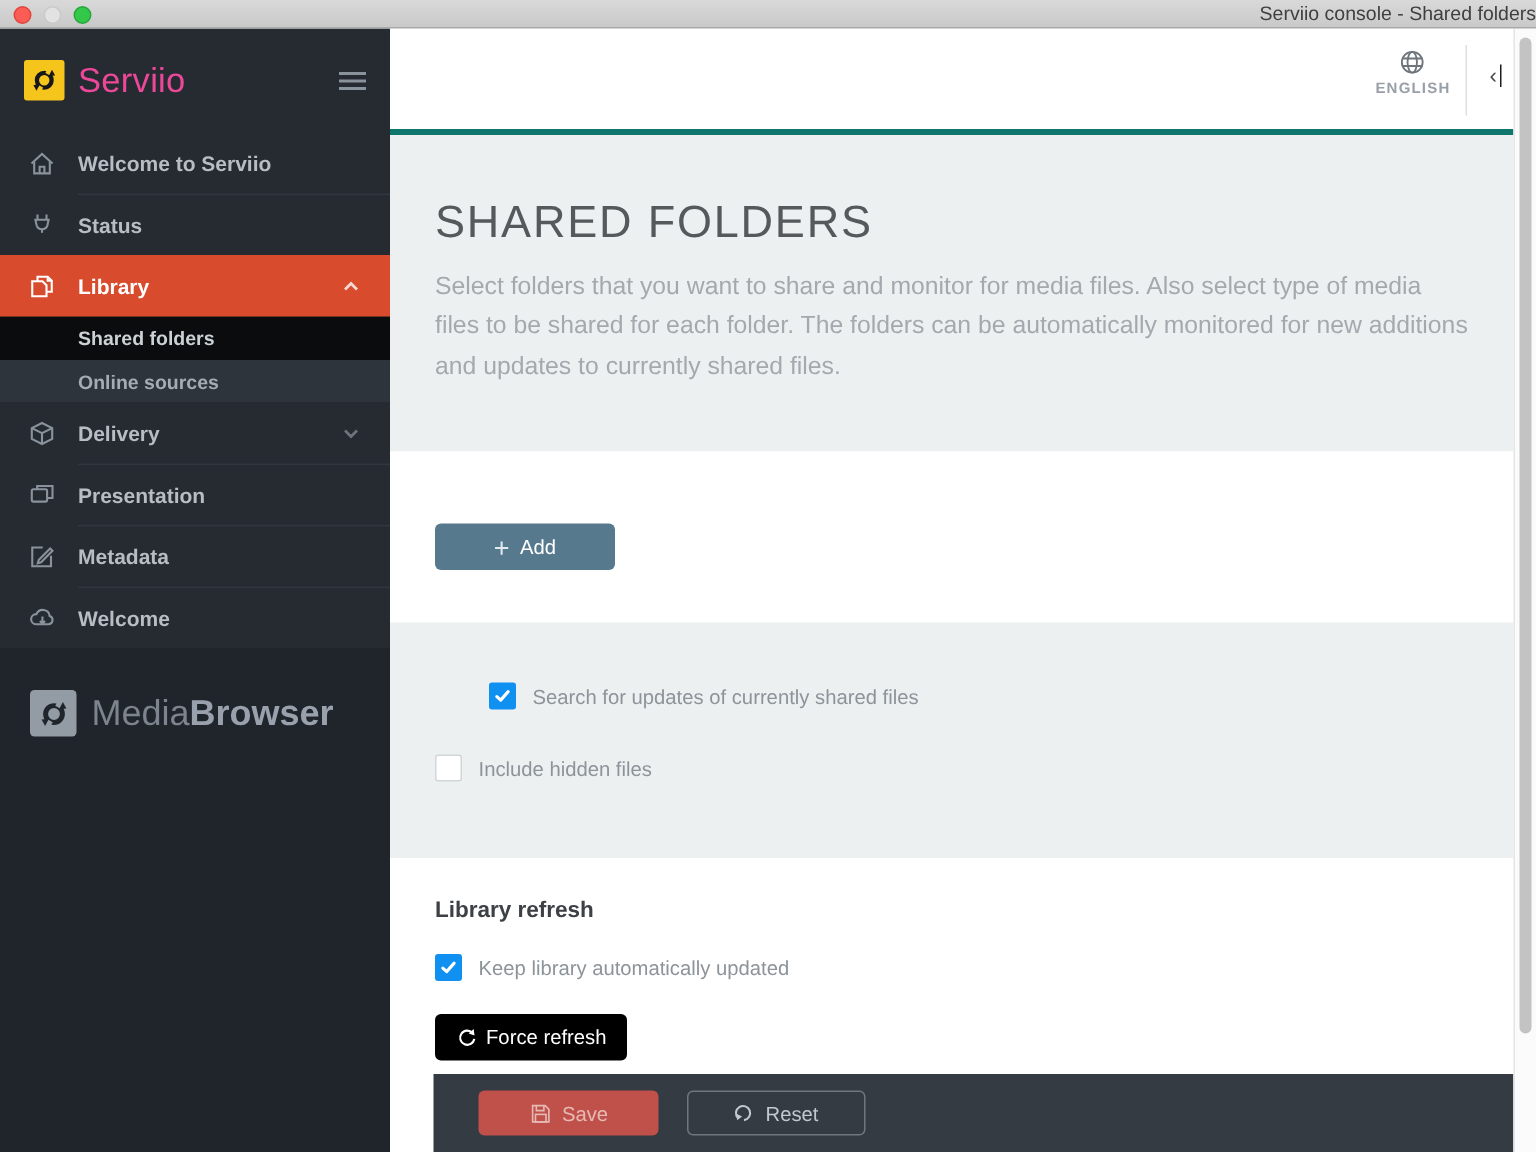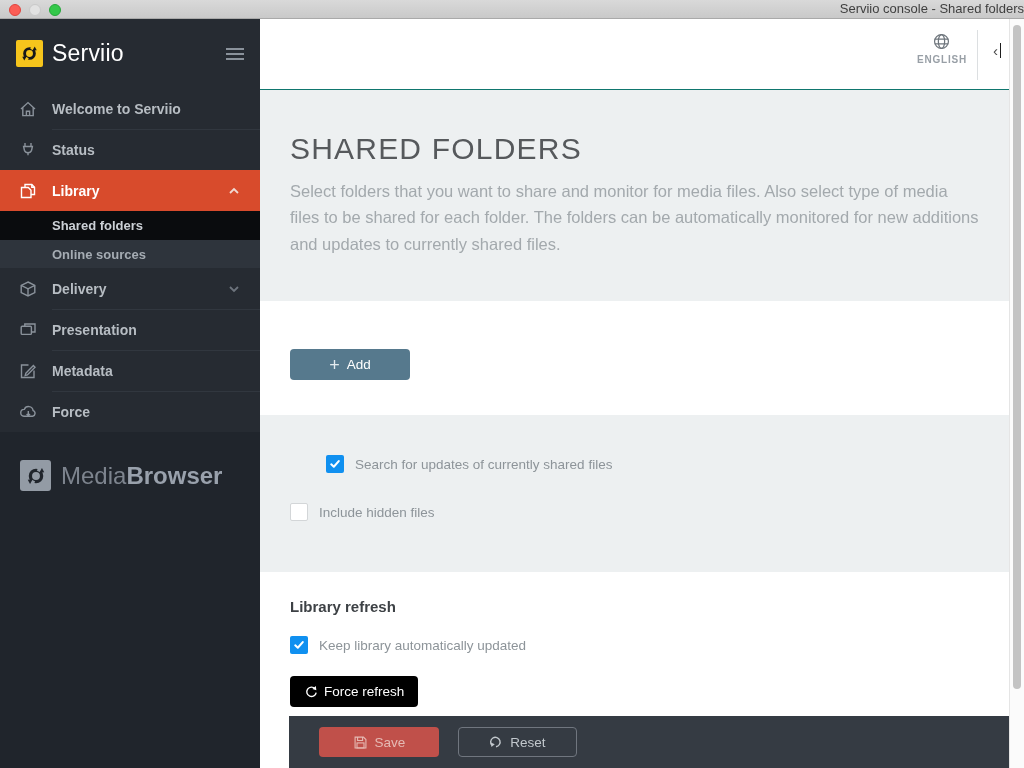--- a/index.html
+++ b/index.html
@@ -17,21 +17,21 @@
   .light.green { background:#34c84a; border:1px solid #25a73a; }
 
   
   .app { position:absolute; top:19px; left:0; width:1024px; height:749px; display:flex; }
 
   
   .sidebar { width:260px; background:#262b32; display:flex; flex-direction:column; flex:none; }
   .side-header { height:69px; display:flex; align-items:center; padding:0 16px; flex:none; }
   .logo-box { width:27px; height:27px; background:#f6c51c; border-radius:2px;
     display:flex; align-items:center; justify-content:center; flex:none; }
-  .brand-text { color:#ffffff; font-size:23px; margin-left:9px; letter-spacing:.2px; }
+  .brand-text { color:#ec4899; font-size:23px; margin-left:9px; letter-spacing:.2px; }
   .hamburger { margin-left:auto; display:flex; flex-direction:column; gap:3px; cursor:pointer; padding:4px 0; }
   .hamburger span { display:block; width:18px; height:2px; background:#8a929b; }
 
   .menu { flex:none;font-weight:bold; }
   .menu-item { height:41px; display:flex; align-items:center; padding:0 18px;
     color:#b7bdc3; font-size:14px; position:relative; cursor:pointer; }
   .menu-item .mi-icon { width:20px; height:20px; margin-right:14px; color:#8a929b; flex:none; }
   .menu-item .divider { position:absolute; top:0; left:52px; right:0; height:1px; background:#31373f; }
   .menu-item.active { background:#d84b2c; color:#ffffff; }
   .menu-item.active .mi-icon { color:#ffffff; }
@@ -51,21 +51,21 @@
 
   
   .content { flex:1; position:relative; background:#fff; }
   .scrollcol { position:absolute; top:0; right:0; bottom:0; width:15px;
     background:#fbfbfb; border-left:1px solid #e5e5e5; }
   .scroll-thumb { position:absolute; top:6px; left:3px; width:8px; height:664px;
     background:#c3c3c3; border-radius:4px; }
 
   .main { position:absolute; left:0; top:0; right:15px; bottom:0; display:flex; flex-direction:column; }
 
-  .topbar { height:71px; background:#ffffff; border-bottom:1px solid #0f766e; position:relative; flex:none; }
+  .topbar { height:71px; background:#ffffff; border-bottom:4px solid #0f766e; position:relative; flex:none; }
   .lang { position:absolute; right:42px; top:13px; display:flex; flex-direction:column;
     align-items:center; cursor:pointer; color:#6e757c; }
   .lang .globe-w { width:19px; height:19px; }
   .lang-label { font-size:10px; font-weight:bold; color:#989fa6; letter-spacing:.8px; margin-top:3px; }
   .top-divider { position:absolute; right:31px; top:11px; bottom:9px; width:1px; background:#dcdfe1; }
   .collapse-btn { position:absolute; right:8px; top:24px; cursor:pointer; display:flex; align-items:center; }
   .collapse-btn .caret { font-size:15px; color:#4a4a4a; line-height:1; }
   .collapse-btn .bar { display:inline-block; width:1px; height:15px; background:#1d1d1d; margin-left:2px; }
 
   .hero { height:211px; background:#edf0f1; padding:44px 30px 0 30px; flex:none; }
@@ -209,21 +209,21 @@
         </svg>
         <span>Metadata</span>
       </div>
 
       <div class="menu-item">
         <span class="divider"></span>
         <svg class="mi-icon" viewBox="0 0 20 20" fill="none" stroke="currentColor" stroke-width="1.4">
           <path d="M6 14.2 A3.4 3.4 0 0 1 6.3 7.4 A4.6 4.6 0 0 1 15.1 8.6 A2.9 2.9 0 0 1 14.6 14.2 Z"></path>
           <path d="M10.3 9 V13.6 M8.6 12 L10.3 13.8 L12 12"></path>
         </svg>
-        <span>Force</span>
+        <span>Welcome</span>
       </div>
     </div>
 
     <div class="side-footer">
       <div class="mb-logo">
         <span class="mb-box">
           <svg width="24" height="24" viewBox="0 0 24 24">
             <circle cx="12" cy="12" r="5.6" fill="none" stroke="#20252c" stroke-width="3.3"></circle>
             <g transform="rotate(28 12 12)">
               <rect x="10.2" y="0.8" width="3.6" height="6" fill="#939ba5"></rect>

